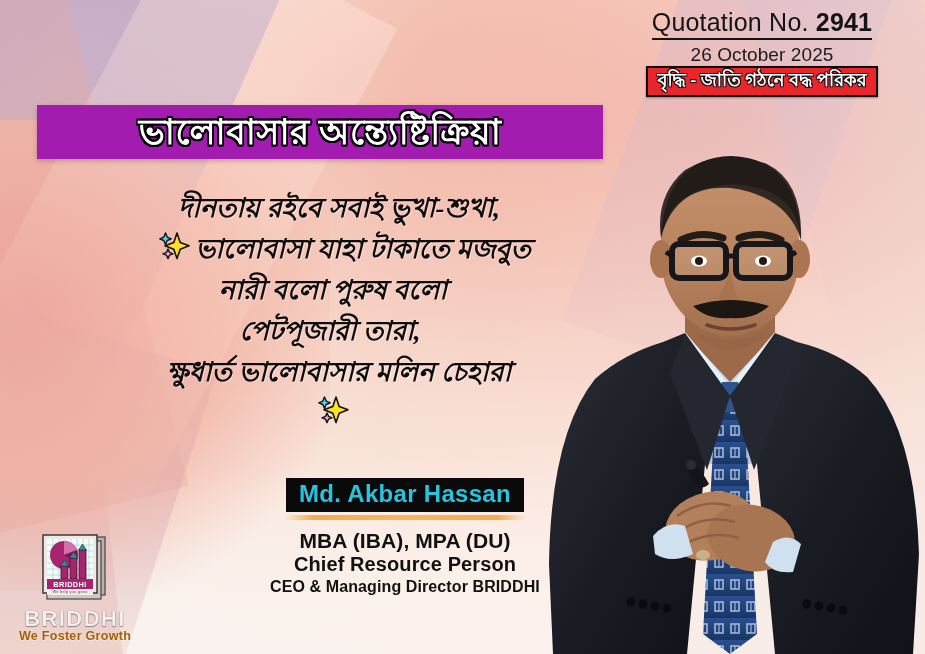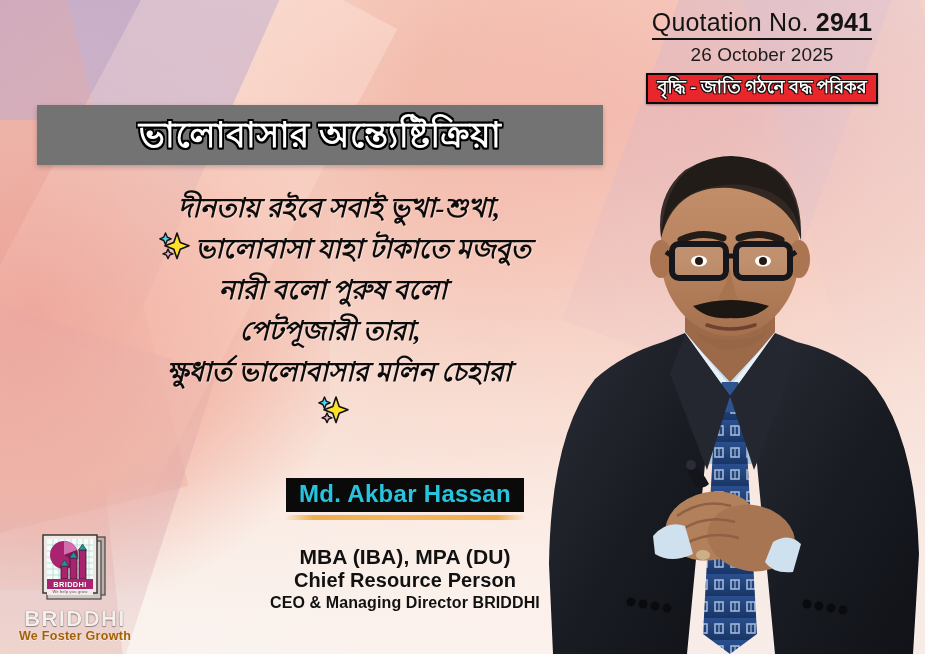--- a/index.html
+++ b/index.html
@@ -117,21 +117,20 @@
   .quotation-label { font-weight: 400; }
   .quotation-number { font-weight: 700; }
   .quotation-date {
     margin-top: 4px;
     font-size: 19px;
     color: #1c1c1c;
     font-weight: 400;
     letter-spacing: .1px;
   }
   .tagline-banner {
-    margin-top: 7px;
     display: inline-block;
     background: #e8262b;
     border: 2px solid #0b0b0b;
     padding: 2px 9px 4px 9px;
     box-shadow: 0 1px 2px rgba(0,0,0,.35);
   }
   .tagline-text {
     font-family: "Liberation Serif", "DejaVu Sans", serif;
     font-weight: 700;
     font-size: 18px;
@@ -142,22 +141,22 @@
       -1px -1px 0 #111, 1px -1px 0 #111,
       -1px  1px 0 #111, 1px  1px 0 #111;
   }
 
   
   .title-banner {
     position: absolute;
     left: 37px;
     top: 105px;
     width: 566px;
-    height: 60px;
-    background: #737373;
+    height: 54px;
+    background: #a21caf;
     display: flex;
     align-items: center;
     justify-content: center;
     z-index: 6;
     box-shadow: 0 2px 5px rgba(0,0,0,.22);
   }
   .title-text {
     font-family: "Liberation Serif", "DejaVu Sans", serif;
     font-weight: 700;
     font-size: 35px;
@@ -240,21 +239,21 @@
     line-height: 1.15;
   }
   .name-rule {
     width: 242px;
     height: 5px;
     margin: 3px auto 0 auto;
     border-radius: 3px;
     background: linear-gradient(90deg, rgba(244,178,84,0) 0%, #f0ad4e 12%, #f5b75f 50%, #f0ad4e 88%, rgba(244,178,84,0) 100%);
   }
   .credit-1 {
-    margin-top: 25px;
+    margin-top: 9px;
     font-size: 21px;
     font-weight: 700;
     color: #111;
     line-height: 1.18;
     letter-spacing: .1px;
   }
   .credit-2 {
     font-size: 20px;
     font-weight: 700;
     color: #111;

